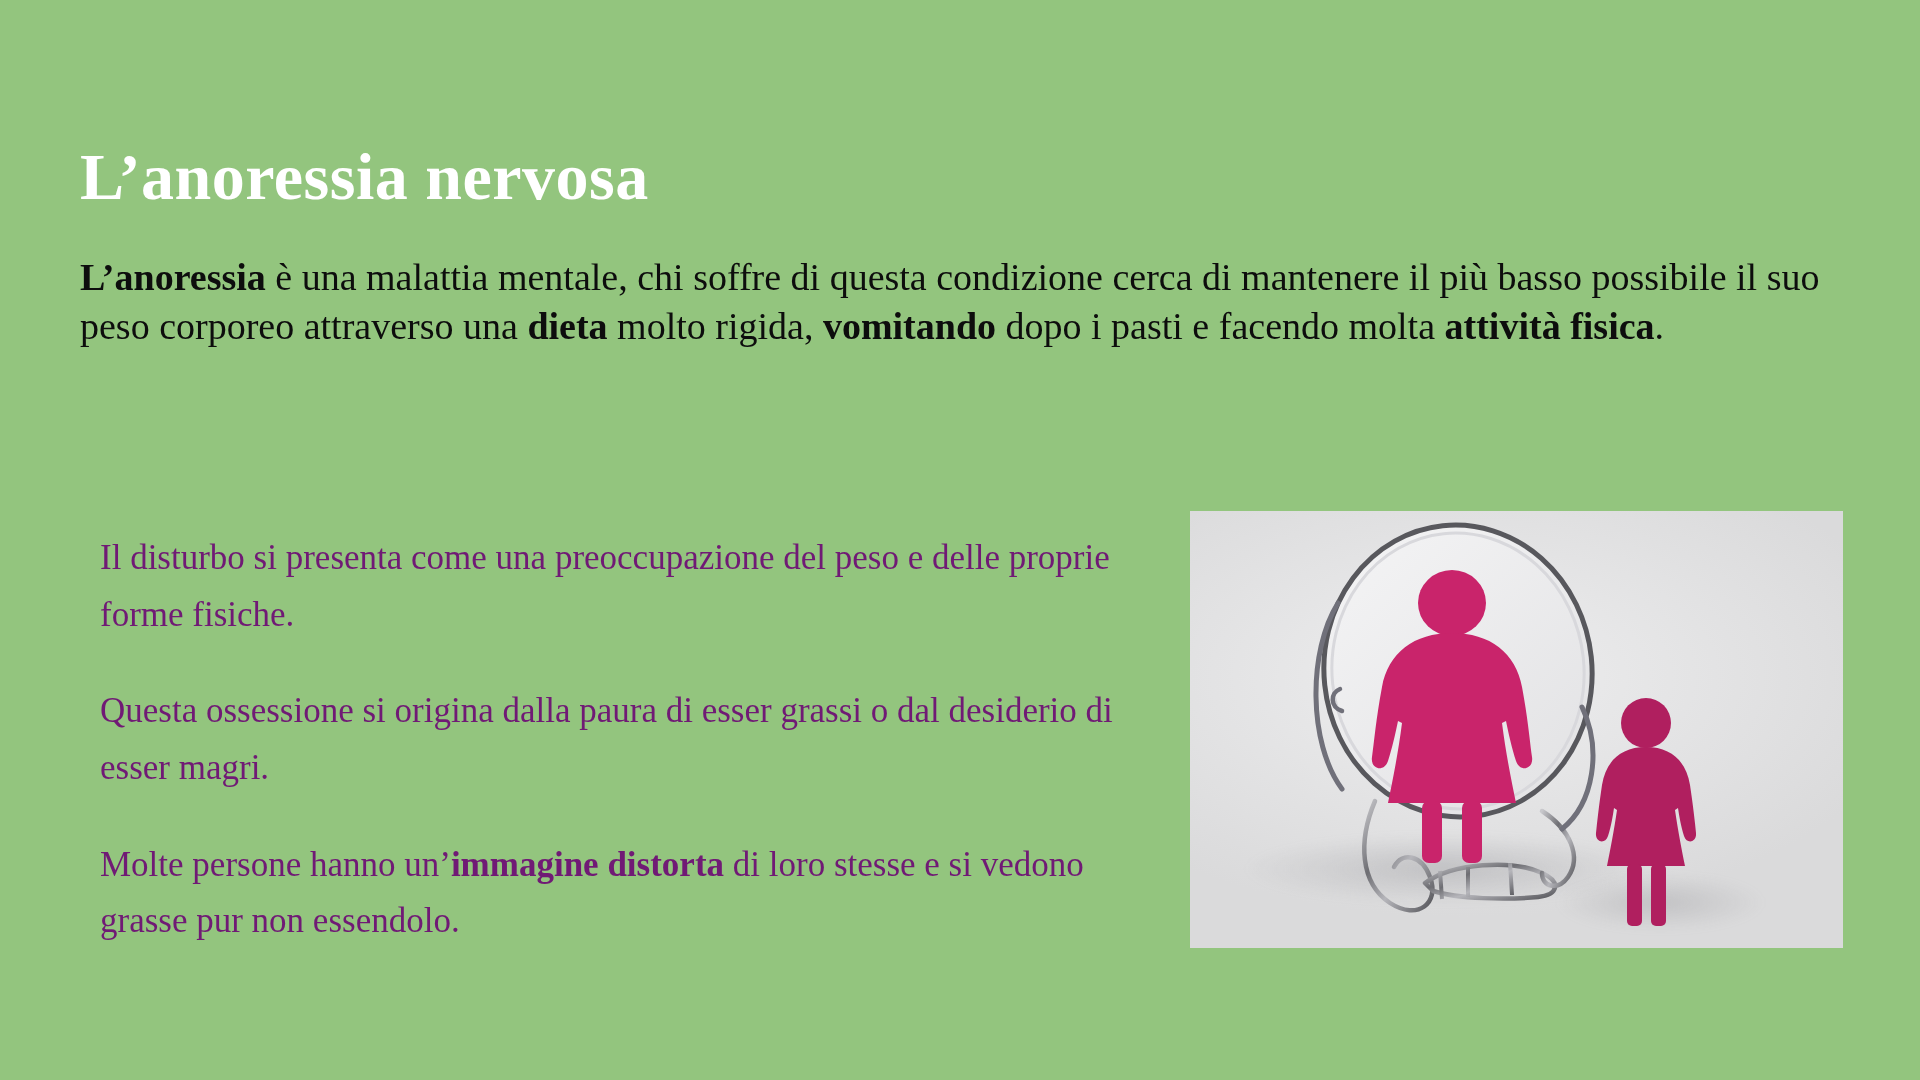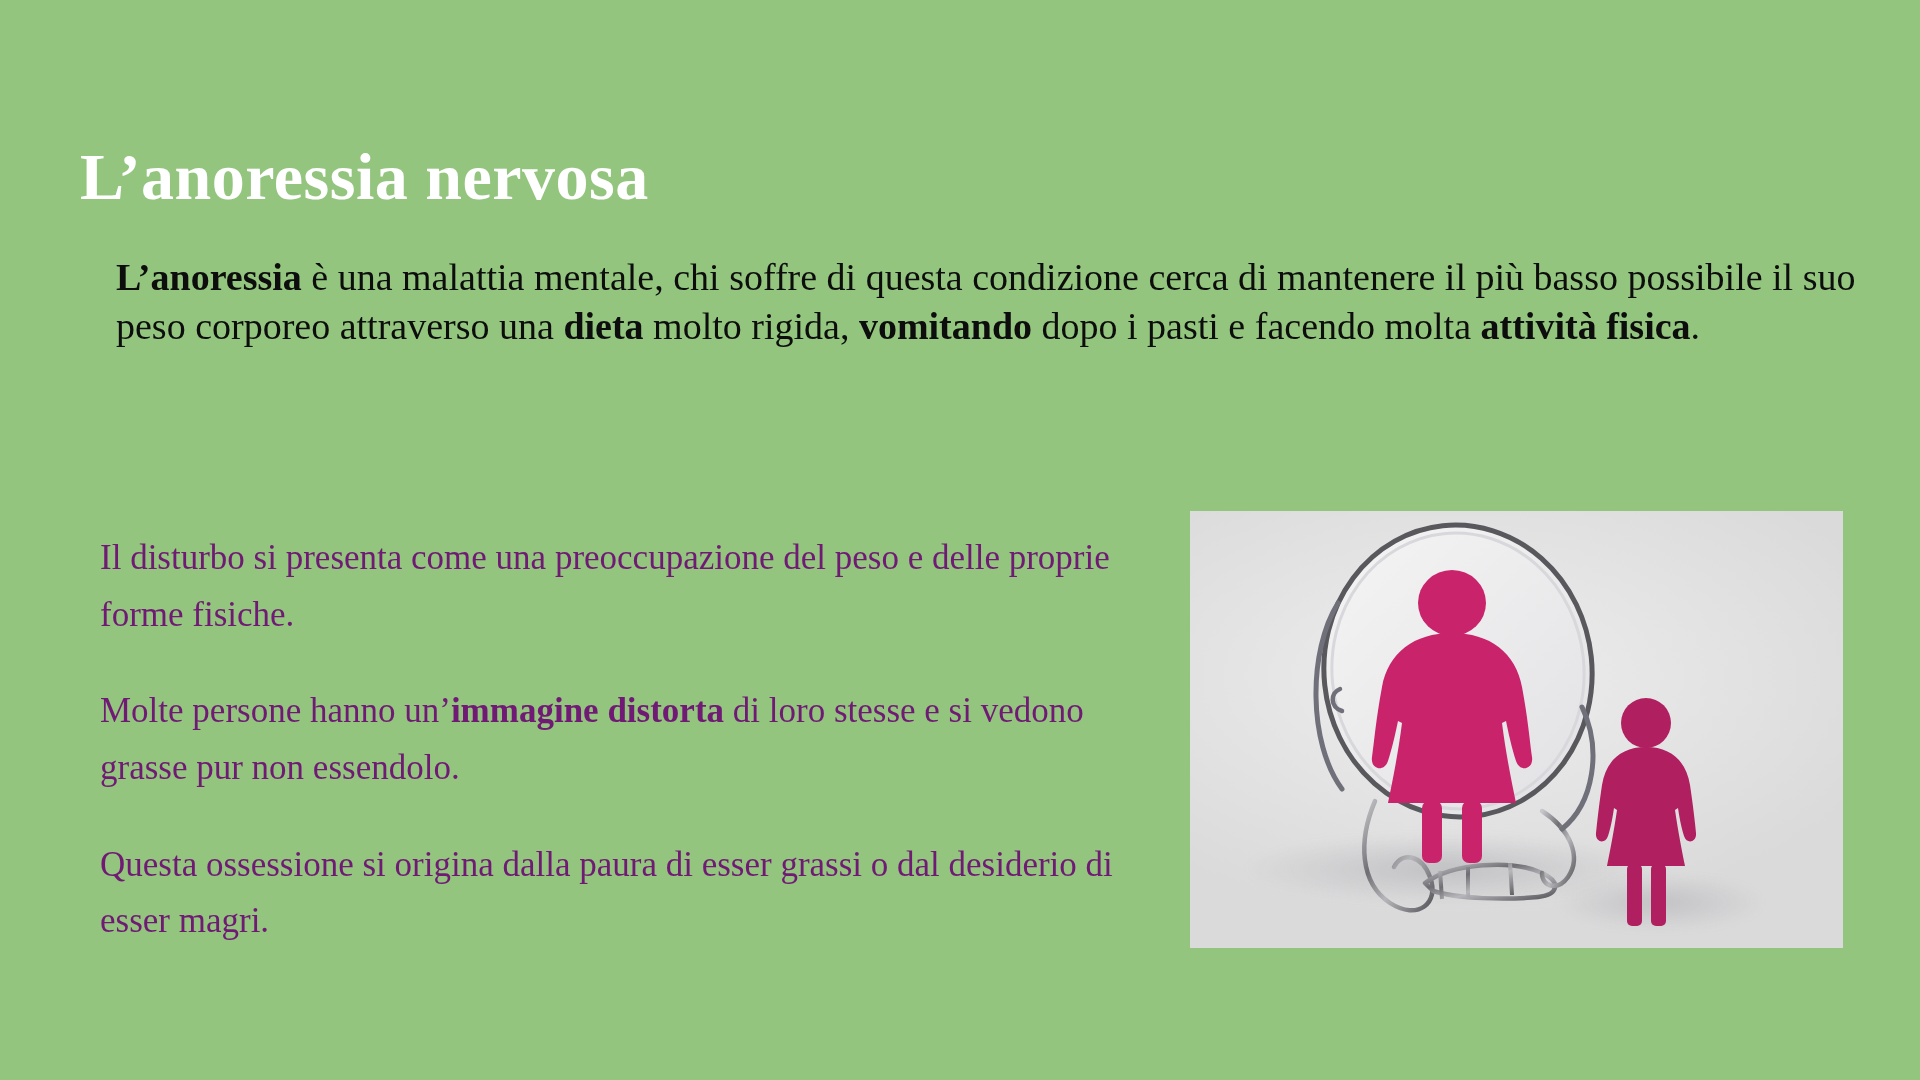--- a/index.html
+++ b/index.html
@@ -37,21 +37,20 @@
   
   #intro-paragraph {
     position: absolute;
     left: 80px;
     top: 265px;
     width: 1790px;
     color: #0d0d0d;
     font-size: 38px;
     line-height: 1.28;
     transform: translateY(-50px);
-    margin-left: 36px;
   }
   #intro-paragraph .b { font-weight: bold; }
 
   
   #body-text {
     position: absolute;
     left: 100px;
     top: 530px;
     width: 1030px;
     color: #701a75;
@@ -111,22 +110,22 @@
 <body>
 
 <div id="slide" style="background: rgb(147, 197, 126);">
 
   <h1 id="slide-title" style="color: rgb(255, 255, 255);">L’anoressia nervosa</h1>
 
   <p id="intro-paragraph"><span class="b">L’anoressia</span><span> è una malattia mentale, chi soffre di questa condizione cerca di mantenere il più basso possibile il suo peso corporeo attraverso una </span><span class="b">dieta</span><span> molto rigida, </span><span class="b">vomitando</span><span> dopo i pasti e facendo molta </span><span class="b">attività fisica</span><span>.</span></p>
 
   <div id="body-text">
     <p><span>Il disturbo si presenta come una preoccupazione del peso e delle proprie forme fisiche.</span></p>
+    <p><span>Questa ossessione si origina dalla paura di esser grassi o dal desiderio di esser magri.</span></p>
     <p><span>Molte persone hanno un’</span><span class="b">immagine distorta</span><span> di loro stesse e si vedono grasse pur non essendolo.</span></p>
-    <p><span>Questa ossessione si origina dalla paura di esser grassi o dal desiderio di esser magri.</span></p>
   </div>
 
   <div id="mirror-photo" style="background: rgb(228, 228, 229);">
     <div class="photo-inner"></div>
     <div class="soft-shadow"></div>
     <div class="soft-shadow-2"></div>
 
     <svg viewBox="0 0 653 437" preserveAspectRatio="none">
       <defs>
         <linearGradient id="wireGrad" x1="0" y1="0" x2="1" y2="1">

